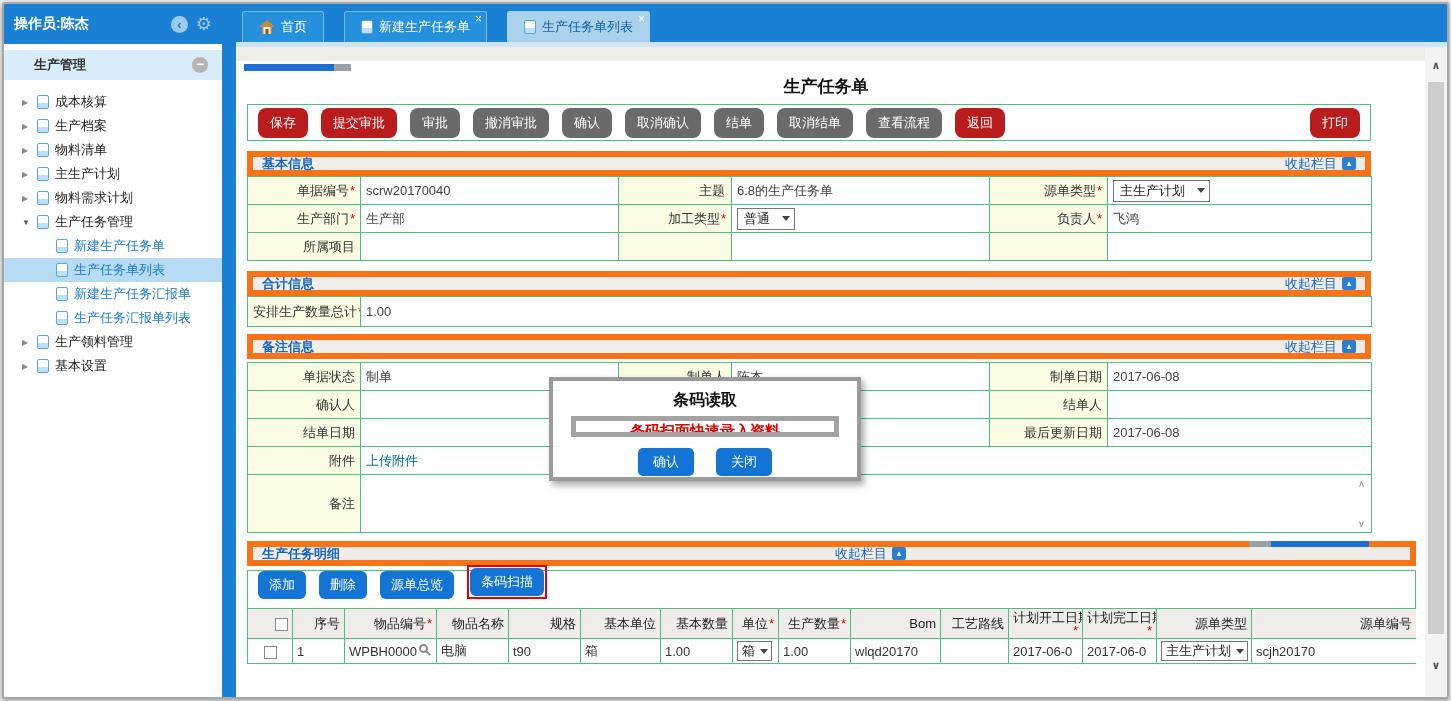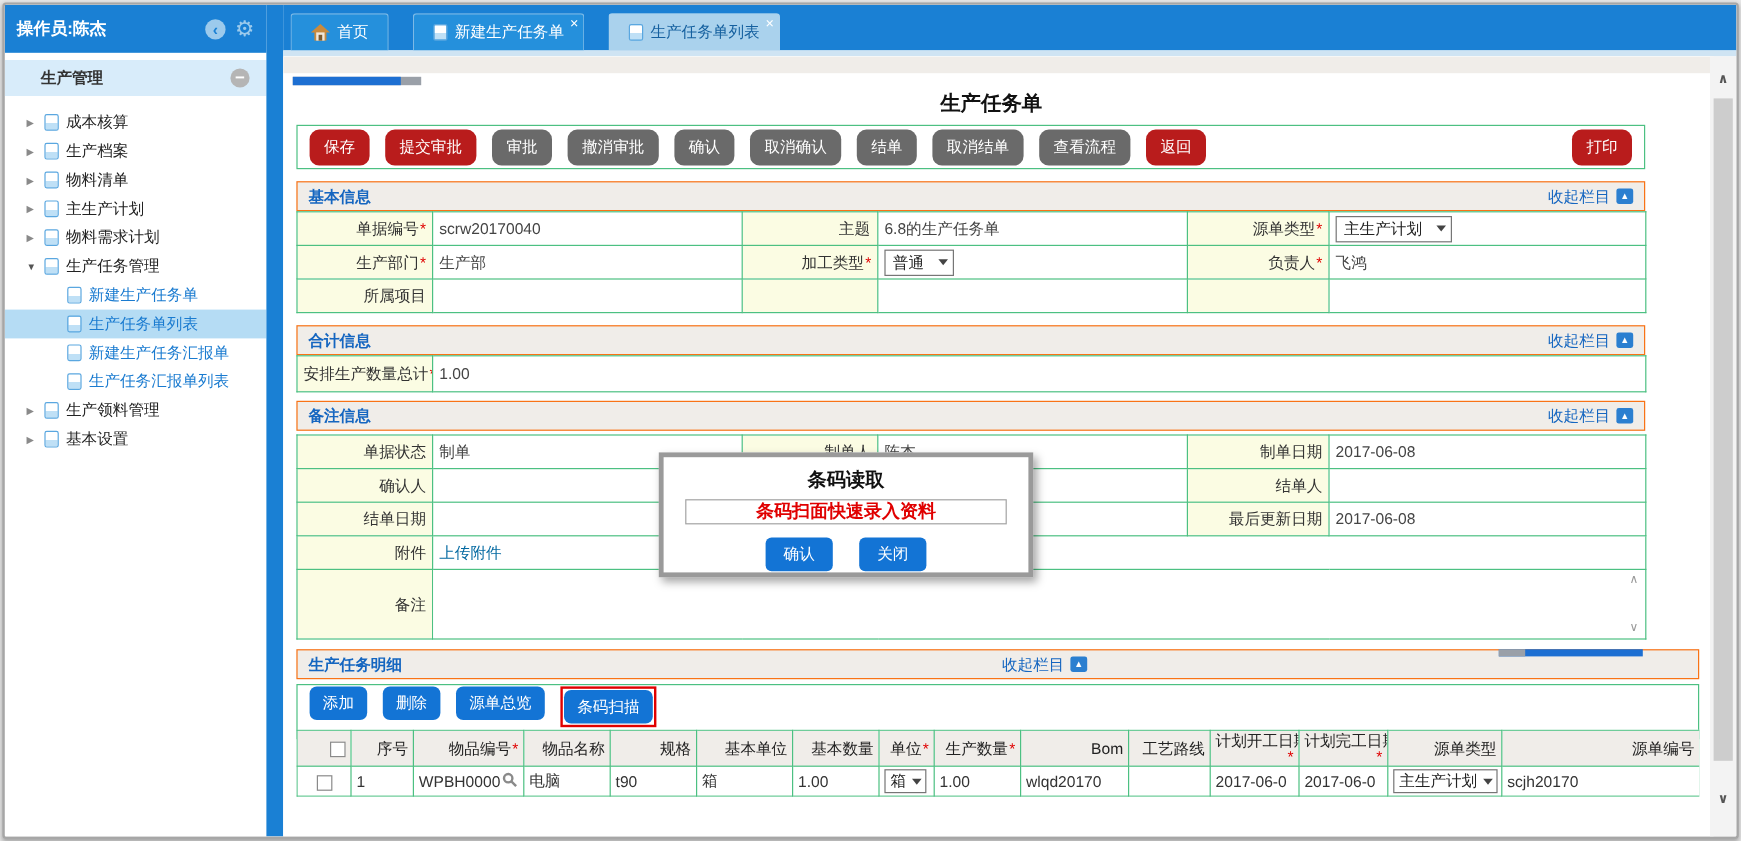--- a/index.html
+++ b/index.html
@@ -46,21 +46,21 @@
   .pb1 .fill{position:absolute;left:0;top:0;width:90px;height:7px;background:#1d6fd2}
   .page-title{position:absolute;left:11px;top:28px;width:1158px;text-align:center;
               font-size:17px;font-weight:bold;color:#111}
   .toolbar{position:absolute;left:11px;top:57px;width:1124px;height:37px;border:1px solid #4cc082;
            display:flex;align-items:center;padding:0 10px}
   .btn{border:none;border-radius:8px;color:#fff;font-size:13px;padding:6px 12px;margin-right:13px;font-family:inherit}
   .btn.blue{background:#b91c1c}
   .btn.gray{background:#6a6a6a}
   .btn.print{position:absolute;right:10px;margin:0}
   .sec-head{position:absolute;left:11px;width:1124px;height:25px;background:#f0ede9;
-            border:1px solid #f97316;display:flex;align-items:center;padding:0 9px;font-size:13px}
+            border:6px solid #f97316;display:flex;align-items:center;padding:0 9px;font-size:13px}
   .sec-title{color:#1566c0;font-weight:bold}
   .collapse{margin-left:auto;color:#1566c0;display:flex;align-items:center;gap:5px}
   .collapse.center{margin:0 auto}
   .ci{width:14px;height:13px;background:#2b7fd0;color:#fff;font-size:9px;line-height:13px;
       text-align:center;border-radius:2px}
   table.form{position:absolute;left:11px;border-collapse:collapse;table-layout:fixed;
              width:1124px;font-size:13px;background:#fff}
   .form td{border:1px solid #4cc082;height:28px;padding:0 5px;overflow:hidden;white-space:nowrap}
   td.lb{background:#fbfce3;text-align:right;color:#333}
   td.vl{background:#fff;color:#444}
@@ -75,21 +75,21 @@
   td.note-cell{position:relative;height:58px}
   .note-scroll{position:absolute;right:3px;top:3px;bottom:3px;width:13px;display:flex;
                flex-direction:column;justify-content:space-between;align-items:center;color:#999;font-size:10px}
   #basic-head{top:104px} #basic-table{top:129px}
   #total-head{top:224px} #total-table{top:249px}
   #remark-head{top:287px} #remark-table{top:315px}
   #detail-head{top:494px;width:1169px}
   .mini2{position:absolute;left:1013px;top:494px;width:120px;height:6px;background:#1d6fd2;z-index:3}
   .mini2 .gr{position:absolute;left:0;top:0;width:22px;height:6px;background:#9aa0a8}
   .det-toolbar{position:absolute;left:11px;top:523px;width:1169px;height:46px;border:1px solid #4cc082;
-               display:flex;align-items:flex-start;padding:1px 10px}
+               display:flex;align-items:flex-end;padding:16px 10px}
   .sbtn{background:#1374d5;color:#fff;border:none;border-radius:6px;font-size:13px;
         padding:5px 11px;margin-right:13px;font-family:inherit}
   .hl{border:2px solid #e00000;padding:1px;display:inline-flex;margin-right:13px}
   .hl .sbtn{margin:0}
   .grid-wrap{position:absolute;left:11px;top:561px;width:1169px;overflow:hidden}
   table.grid{border-collapse:collapse;table-layout:fixed;width:1169px;font-size:13px;background:#fff}
   .grid th,.grid td{border:1px solid #4cc082;overflow:hidden;white-space:nowrap;padding:0 4px}
   .grid th{background:#f0ede9;font-weight:normal;color:#222;height:30px;text-align:right;line-height:13px}
   .grid td{height:25px;color:#333;text-align:left}
   .star-block .star{display:block;margin:0}
@@ -97,21 +97,21 @@
   .code-cell{display:flex;align-items:flex-start}
   .code-cell .code{flex:1;overflow:hidden}
   .mag{display:inline-block;width:9px;height:9px;border:2px solid #8a8a8a;border-radius:50%;
        position:relative;margin:0 4px 0 2px;flex:none}
   .mag::after{content:"";position:absolute;width:6px;height:2px;background:#8a8a8a;
               transform:rotate(45deg);right:-5px;bottom:-3px}
   
   .modal{position:absolute;left:313px;top:330px;width:312px;height:104px;background:#fff;
          border:4px solid #9a9a9a;box-shadow:3px 4px 7px rgba(0,0,0,.35);text-align:center;z-index:10}
   .modal-title{font-weight:bold;font-size:16px;margin-top:9px;color:#111}
-  .modal-input{margin:5px auto 0;width:268px;height:21px;border:1px solid #a3a3a3;color:#e00000;
+  .modal-input{margin:5px auto 0;width:268px;height:21px;border:5px solid #a3a3a3;color:#e00000;
                font-weight:bold;font-size:15px;line-height:20px;overflow:hidden}
   .modal-btns{margin-top:11px;display:flex;justify-content:center;gap:22px}
   .mbtn{background:#1374d5;color:#fff;border:none;border-radius:5px;font-size:13px;
         padding:5px 15px;font-family:inherit}
   
   .vscroll{position:absolute;right:0;top:43px;width:22px;bottom:0;background:#f3f3f3}
   .vs-up{position:absolute;top:12px;left:0;width:100%;text-align:center;color:#555;
          font-size:11px;font-weight:bold}
   .vs-thumb{position:absolute;left:3px;top:35px;width:16px;height:552px;background:#cdcdcd}
   .vs-down{position:absolute;top:612px;left:0;width:100%;text-align:center;color:#555;

